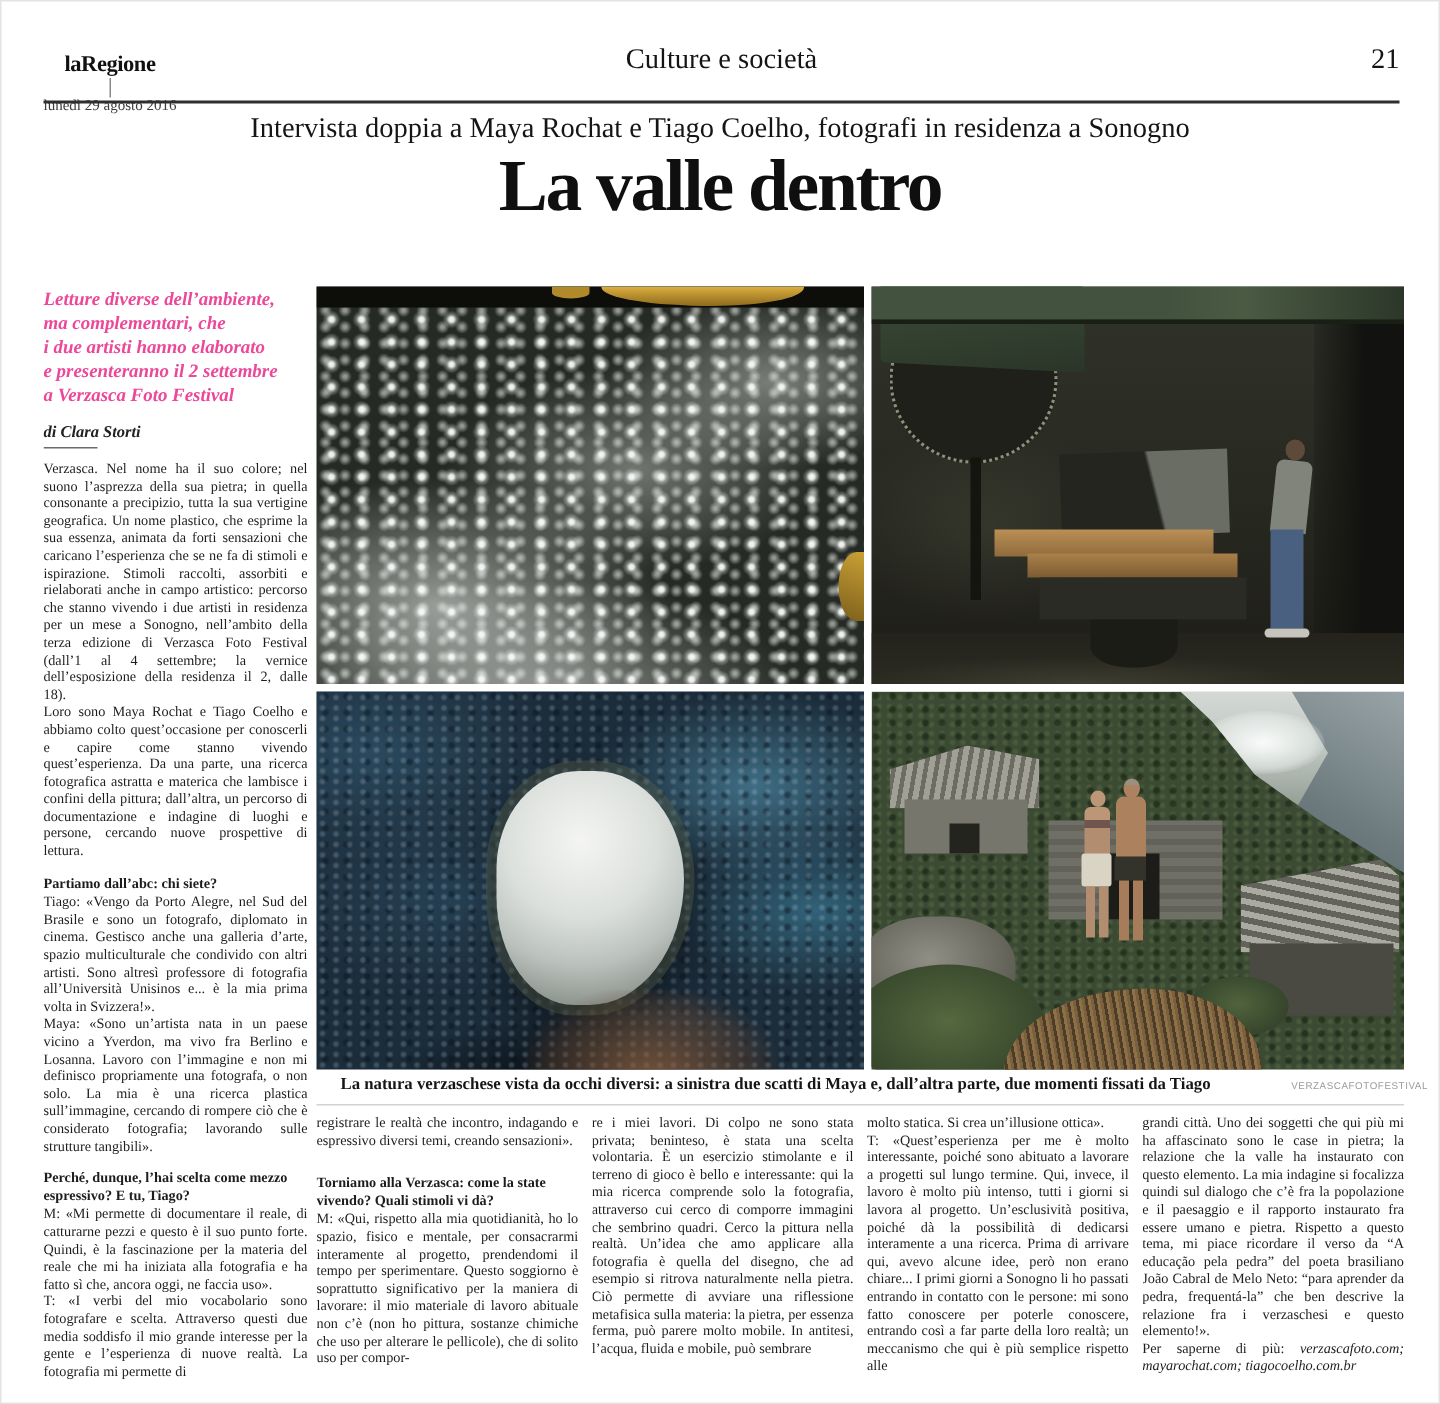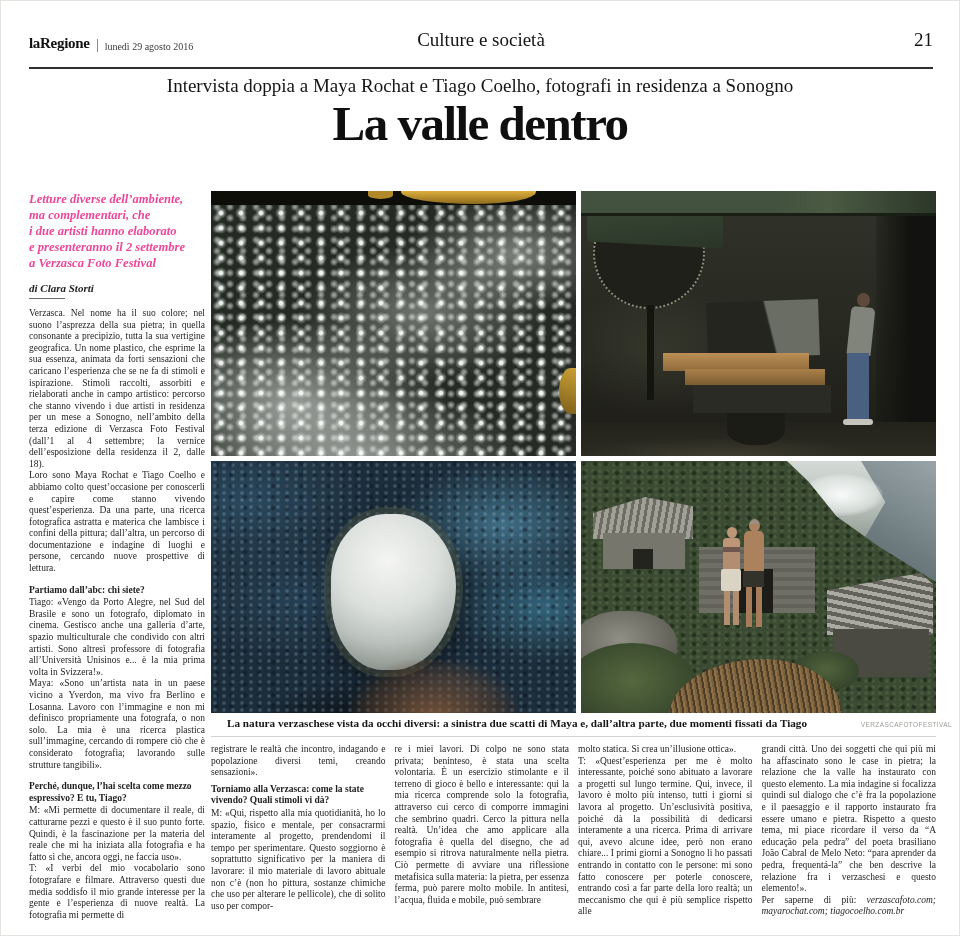--- a/index.html
+++ b/index.html
@@ -2,21 +2,21 @@
 <html><head>
 <meta charset="utf-8">
 <style>
   *{box-sizing:border-box;margin:0;padding:0;}
   html,body{width:960px;height:936px;}
   body{position:relative;background:#fbfbf9;font-family:"Liberation Serif",serif;color:#1b1b1b;overflow:hidden;}
   .page{position:absolute;inset:0;background:#ffffff;border:1px solid #e3e3e0;}
 
   
   .masthead{position:absolute;top:28px;left:28px;right:26px;height:32px;}
-  .mast-left{position:absolute;left:0;top:6px;display:flex;align-items:flex-end;}
+  .mast-left{position:absolute;left:0;top:6px;display:flex;align-items:center;flex-direction:column;}
   .logo{font-weight:bold;font-size:15px;letter-spacing:-.3px;color:#111;}
   .mast-sep{display:inline-block;width:1px;height:13px;background:#8a8a8a;margin:0 7px;}
   .mast-date{font-size:10px;color:#3a3a3a;}
   .mast-section{position:absolute;left:0;right:0;top:0;text-align:center;font-size:19px;color:#141414;}
   .mast-page{position:absolute;right:0;top:0;font-size:19px;color:#141414;}
   .mast-rule{position:absolute;top:66px;left:28px;right:26px;border-top:2px solid #2f2f2f;}
 
   
   .kicker{position:absolute;top:74px;left:0;right:0;text-align:center;font-size:19px;color:#151515;}
   .headline{position:absolute;top:94px;left:0;right:0;text-align:center;font-size:49px;font-weight:bold;letter-spacing:-1.5px;color:#0f0f0f;}
@@ -123,21 +123,21 @@
 
   
   .captionrow{position:absolute;left:198px;top:716px;width:725px;display:flex;align-items:baseline;margin-left:28px;}
   .caption{font-weight:bold;font-size:11.2px;color:#161616;}
   .credit{margin-left:auto;font-size:6.5px;color:#9b9b97;letter-spacing:.4px;font-family:"Liberation Sans",sans-serif;}
   .caption-rule{position:absolute;left:210px;top:735px;width:725px;border-top:1px solid #d2d2cf;}
 
   
   .botcols{position:absolute;left:210px;top:743px;width:725px;bottom:2px;display:flex;gap:9px;overflow:hidden;}
   .bcol{flex:1;overflow:hidden;}
-  .bcol .q{margin-top:5px;}
+  .bcol .q{margin-top:17px;}
   .links{font-style:italic;}
 </style>
 </head>
 <body>
 
 <div class="page">
 
   <div class="masthead">
     <div class="mast-left">
       <span class="logo">laRegione</span>
@@ -161,21 +161,21 @@
     <div class="byline">di Clara Storti</div>
     <div class="byline-rule"></div>
     <div class="bodytext">
       <p>Verzasca. Nel nome ha il suo colore; nel suono l’asprezza della sua pietra; in quella consonante a precipizio, tutta la sua vertigine geografica. Un nome plastico, che esprime la sua essenza, animata da forti sensazioni che caricano l’esperienza che se ne fa di stimoli e ispirazione. Stimoli raccolti, assorbiti e rielaborati anche in campo artistico: percorso che stanno vivendo i due artisti in residenza per un mese a Sonogno, nell’ambito della terza edizione di Verzasca Foto Festival (dall’1 al 4 settembre; la vernice dell’esposizione della residenza il 2, dalle 18).</p>
       <p>Loro sono Maya Rochat e Tiago Coelho e abbiamo colto quest’occasione per conoscerli e capire come stanno vivendo quest’esperienza. Da una parte, una ricerca fotografica astratta e materica che lambisce i confini della pittura; dall’altra, un percorso di documentazione e indagine di luoghi e persone, cercando nuove prospettive di lettura.</p>
       <p class="q">Partiamo dall’abc: chi siete?</p>
       <p>Tiago: «Vengo da Porto Alegre, nel Sud del Brasile e sono un fotografo, diplomato in cinema. Gestisco anche una galleria d’arte, spazio multiculturale che condivido con altri artisti. Sono altresì professore di fotografia all’Università Unisinos e... è la mia prima volta in Svizzera!».</p>
       <p>Maya: «Sono un’artista nata in un paese vicino a Yverdon, ma vivo fra Berlino e Losanna. Lavoro con l’immagine e non mi definisco propriamente una fotografa, o non solo. La mia è una ricerca plastica sull’immagine, cercando di rompere ciò che è considerato fotografia; lavorando sulle strutture tangibili».</p>
       <p class="q">Perché, dunque, l’hai scelta come mezzo espressivo? E tu, Tiago?</p>
       <p>M: «Mi permette di documentare il reale, di catturarne pezzi e questo è il suo punto forte. Quindi, è la fascinazione per la materia del reale che mi ha iniziata alla fotografia e ha fatto sì che, ancora oggi, ne faccia uso».</p>
-      <p>T: «I verbi del mio vocabolario sono fotografare e filmare. Attraverso questi due media soddisfo il mio grande interesse per la gente e l’esperienza di nuove realtà. La fotografia mi permette di</p>
+      <p>T: «I verbi del mio vocabolario sono fotografare e scelta. Attraverso questi due media soddisfo il mio grande interesse per la gente e l’esperienza di nuove realtà. La fotografia mi permette di</p>
     </div>
   </div>
 
   <div class="photogrid">
 
     <div class="ph" id="ph1">
       <div class="pw-top"></div>
       <div class="pw-gold1"></div>
       <div class="pw-gold1b"></div>
       <div class="pw-gold2"></div>
@@ -231,21 +231,21 @@
   </div>
 
   <div class="captionrow">
     <span class="caption">La natura verzaschese vista da occhi diversi: a sinistra due scatti di Maya e, dall’altra parte, due momenti fissati da Tiago</span>
     <span class="credit">VERZASCAFOTOFESTIVAL</span>
   </div>
   <div class="caption-rule"></div>
 
   <div class="botcols">
     <div class="bcol">
-      <p>registrare le realtà che incontro, indagando e popolazione diversi temi, creando sensazioni».</p>
+      <p>registrare le realtà che incontro, indagando e espressivo diversi temi, creando sensazioni».</p>
       <p class="q">Torniamo alla Verzasca: come la state vivendo? Quali stimoli vi dà?</p>
       <p>M: «Qui, rispetto alla mia quotidianità, ho lo spazio, fisico e mentale, per consacrarmi interamente al progetto, prendendomi il tempo per sperimentare. Questo soggiorno è soprattutto significativo per la maniera di lavorare: il mio materiale di lavoro abituale non c’è (non ho pittura, sostanze chimiche che uso per alterare le pellicole), che di solito uso per compor-</p>
     </div>
     <div class="bcol">
       <p>re i miei lavori. Di colpo ne sono stata privata; beninteso, è stata una scelta volontaria. È un esercizio stimolante e il terreno di gioco è bello e interessante: qui la mia ricerca comprende solo la fotografia, attraverso cui cerco di comporre immagini che sembrino quadri. Cerco la pittura nella realtà. Un’idea che amo applicare alla fotografia è quella del disegno, che ad esempio si ritrova naturalmente nella pietra. Ciò permette di avviare una riflessione metafisica sulla materia: la pietra, per essenza ferma, può parere molto mobile. In antitesi, l’acqua, fluida e mobile, può sembrare</p>
     </div>
     <div class="bcol">
       <p>molto statica. Si crea un’illusione ottica».</p>
       <p>T: «Quest’esperienza per me è molto interessante, poiché sono abituato a lavorare a progetti sul lungo termine. Qui, invece, il lavoro è molto più intenso, tutti i giorni si lavora al progetto. Un’esclusività positiva, poiché dà la possibilità di dedicarsi interamente a una ricerca. Prima di arrivare qui, avevo alcune idee, però non erano chiare... I primi giorni a Sonogno li ho passati entrando in contatto con le persone: mi sono fatto conoscere per poterle conoscere, entrando così a far parte della loro realtà; un meccanismo che qui è più semplice rispetto alle</p>
     </div>

